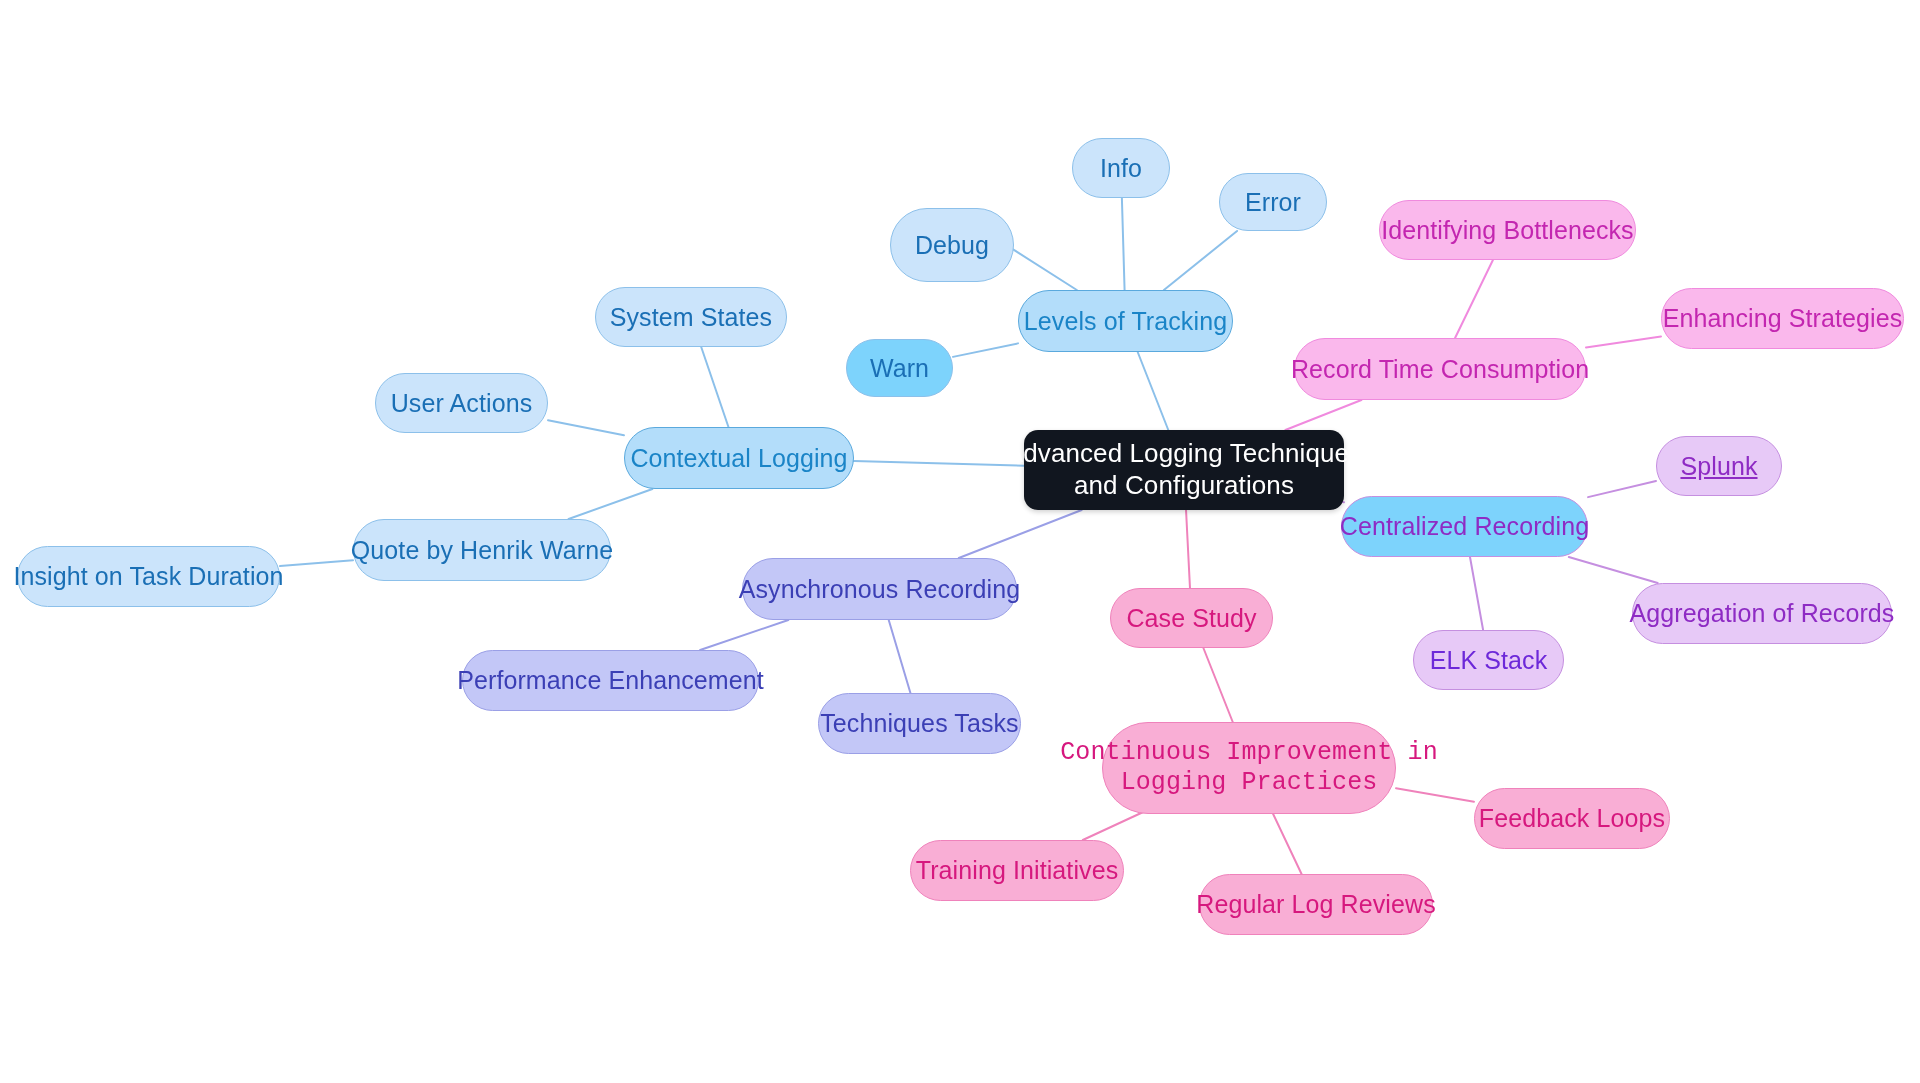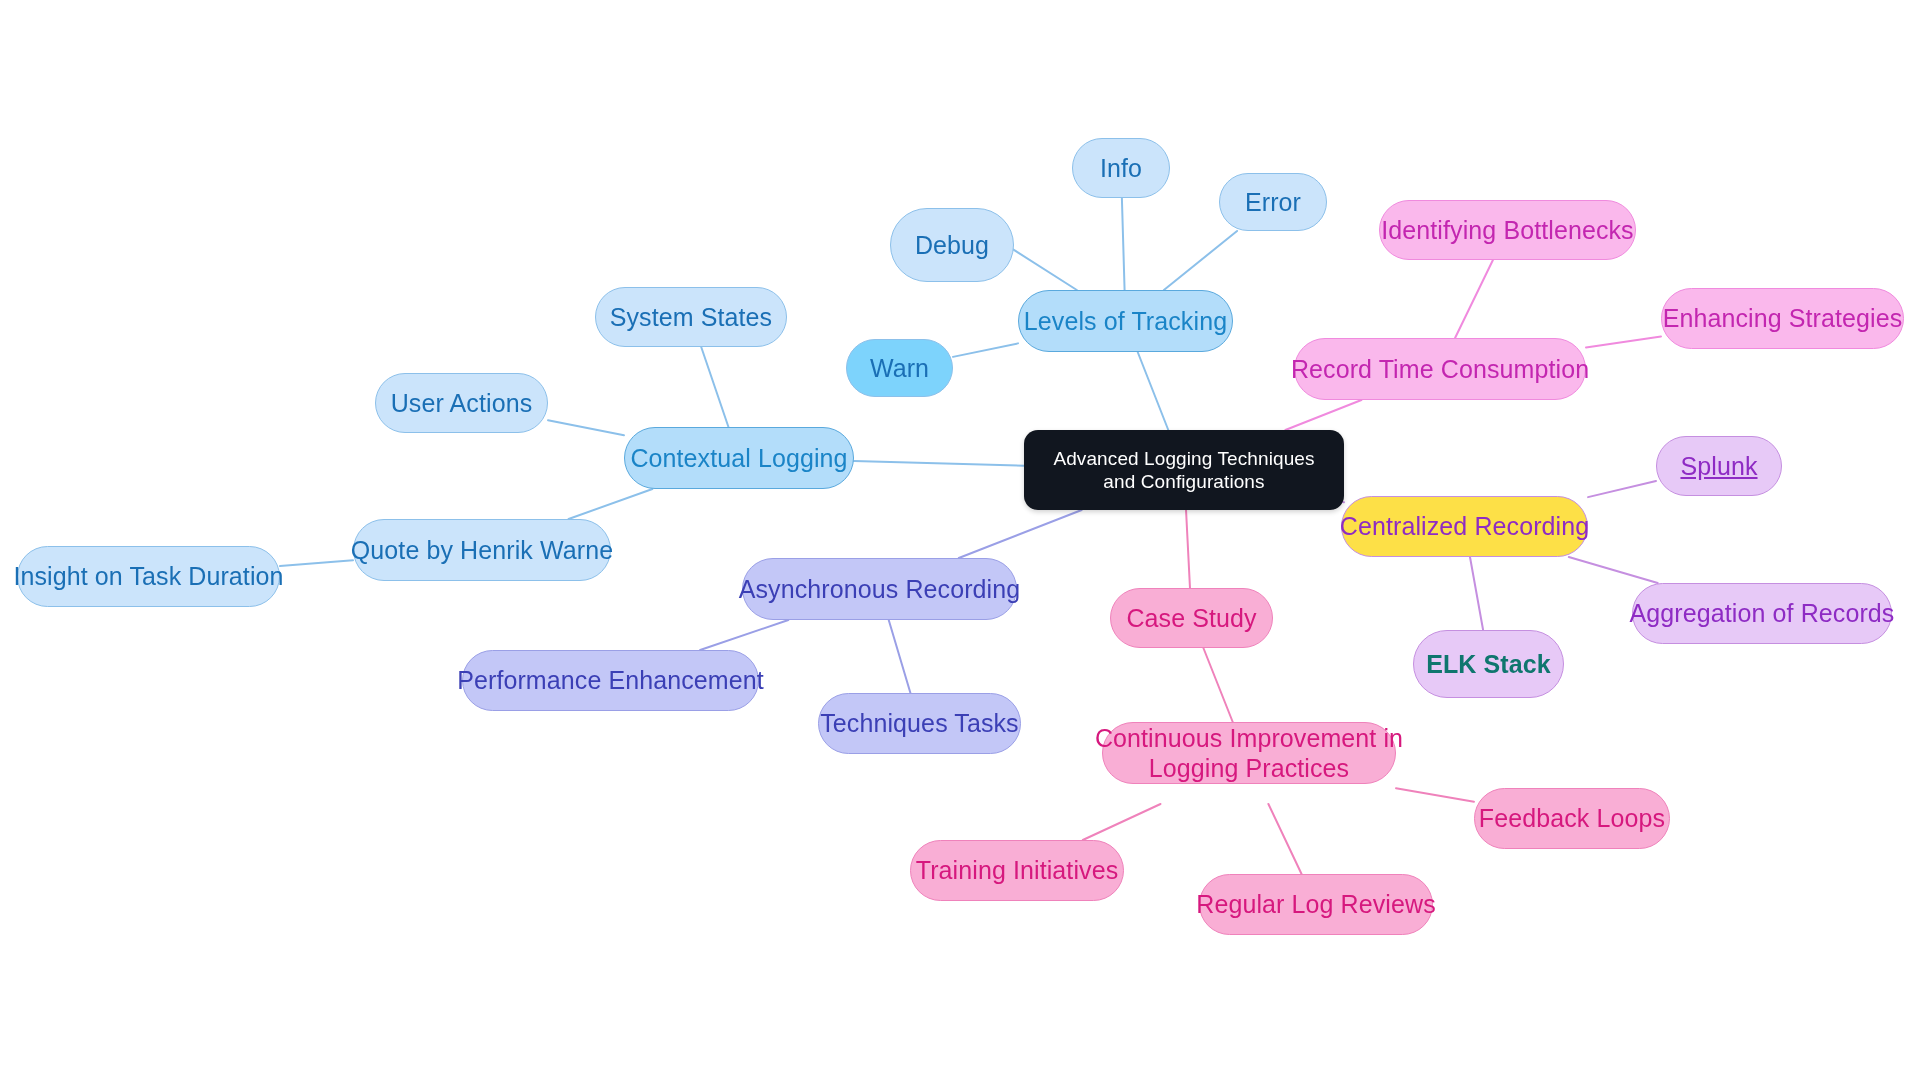--- a/index.html
+++ b/index.html
@@ -35,21 +35,21 @@
     text-align: center;
     border-style: solid;
     border-width: 1.3px;
     white-space: pre;
     line-height: 1.22;
     letter-spacing: 0.1px;
   }
   .node-root {
     border-radius: 14px;
     border-width: 0;
-    font-size: 19px;
+    font-size: 26px;
     color: #ffffff;
     background: #11161f;
     box-shadow: 0 2px 5px rgba(0,0,0,0.18);
   }
   .node-pill {
     border-radius: 999px;
     font-size: 25px;
   }
 </style>
 </head>
@@ -95,24 +95,24 @@
       <div class="node node-pill" style="left: 595px; top: 287px; width: 192px; height: 60px; background: rgb(203, 228, 251); color: rgb(26, 111, 181); border-color: rgb(140, 192, 234);">System States</div>
       <div class="node node-pill" style="left: 375px; top: 373px; width: 173px; height: 60px; background: rgb(203, 228, 251); color: rgb(26, 111, 181); border-color: rgb(140, 192, 234);">User Actions</div>
       <div class="node node-pill" style="left: 353px; top: 519px; width: 258px; height: 62px; background: rgb(203, 228, 251); color: rgb(26, 111, 181); border-color: rgb(140, 192, 234);">Quote by Henrik Warne</div>
       <div class="node node-pill" style="left: 17px; top: 546px; width: 263px; height: 61px; background: rgb(203, 228, 251); color: rgb(26, 111, 181); border-color: rgb(140, 192, 234);">Insight on Task Duration</div>
       <div class="node node-pill" style="left: 742px; top: 558px; width: 275px; height: 62px; background: rgb(195, 199, 247); color: rgb(59, 63, 181); border-color: rgb(154, 159, 230);">Asynchronous Recording</div>
       <div class="node node-pill" style="left: 462px; top: 650px; width: 297px; height: 61px; background: rgb(195, 199, 247); color: rgb(59, 63, 181); border-color: rgb(154, 159, 230);">Performance Enhancement</div>
       <div class="node node-pill" style="left: 818px; top: 693px; width: 203px; height: 61px; background: rgb(195, 199, 247); color: rgb(59, 63, 181); border-color: rgb(154, 159, 230);">Techniques Tasks</div>
       <div class="node node-pill" style="left: 1294px; top: 338px; width: 292px; height: 62px; background: rgb(250, 184, 236); color: rgb(195, 38, 176); border-color: rgb(240, 138, 222);">Record Time Consumption</div>
       <div class="node node-pill" style="left: 1379px; top: 200px; width: 257px; height: 60px; background: rgb(250, 184, 236); color: rgb(195, 38, 176); border-color: rgb(240, 138, 222);">Identifying Bottlenecks</div>
       <div class="node node-pill" style="left: 1661px; top: 288px; width: 243px; height: 61px; background: rgb(250, 184, 236); color: rgb(195, 38, 176); border-color: rgb(240, 138, 222);">Enhancing Strategies</div>
-      <div class="node node-pill" style="left: 1341px; top: 496px; width: 247px; height: 61px; background: #fde047; color: rgb(142, 43, 196); border-color: rgb(197, 143, 224);">Centralized Recording</div>
+      <div class="node node-pill" style="left: 1341px; top: 496px; width: 247px; height: 61px; background: #7dd3fc; color: rgb(142, 43, 196); border-color: rgb(197, 143, 224);">Centralized Recording</div>
       <div class="node node-pill" style="left: 1656px; top: 436px; width: 126px; height: 60px; background: rgb(231, 201, 247); color: rgb(142, 43, 196); border-color: rgb(197, 143, 224); text-decoration: underline;">Splunk</div>
       <div class="node node-pill" style="left: 1632px; top: 583px; width: 260px; height: 61px; background: rgb(231, 201, 247); color: rgb(142, 43, 196); border-color: rgb(197, 143, 224);">Aggregation of Records</div>
-      <div class="node node-pill" style="left: 1413px; top: 630px; width: 151px; height: 68px; background: rgb(231, 201, 247); color: #0f766e; border-color: rgb(197, 143, 224); font-weight: bold;">ELK Stack</div>
+      <div class="node node-pill" style="left: 1413px; top: 630px; width: 151px; height: 60px; background: rgb(231, 201, 247); color: #6d28d9; border-color: rgb(197, 143, 224);">ELK Stack</div>
       <div class="node node-pill" style="left: 1110px; top: 588px; width: 163px; height: 60px; background: rgb(249, 174, 213); color: rgb(214, 24, 126); border-color: rgb(239, 130, 187);">Case Study</div>
-      <div class="node node-pill" style="left: 1102px; top: 722px; width: 294px; height: 62px; background: rgb(249, 174, 213); color: rgb(214, 24, 126); border-color: rgb(239, 130, 187);">Continuous Improvement in
+      <div class="node node-pill" style="left: 1102px; top: 722px; width: 294px; height: 92px; background: rgb(249, 174, 213); color: rgb(214, 24, 126); border-color: rgb(239, 130, 187); font-family: Liberation Mono, monospace;">Continuous Improvement in
 Logging Practices</div>
       <div class="node node-pill" style="left: 910px; top: 840px; width: 214px; height: 61px; background: rgb(249, 174, 213); color: rgb(214, 24, 126); border-color: rgb(239, 130, 187);">Training Initiatives</div>
       <div class="node node-pill" style="left: 1199px; top: 874px; width: 234px; height: 61px; background: rgb(249, 174, 213); color: rgb(214, 24, 126); border-color: rgb(239, 130, 187);">Regular Log Reviews</div>
       <div class="node node-pill" style="left: 1474px; top: 788px; width: 196px; height: 61px; background: rgb(249, 174, 213); color: rgb(214, 24, 126); border-color: rgb(239, 130, 187);">Feedback Loops</div>
     </div>
 </div>
 
 </body></html>

